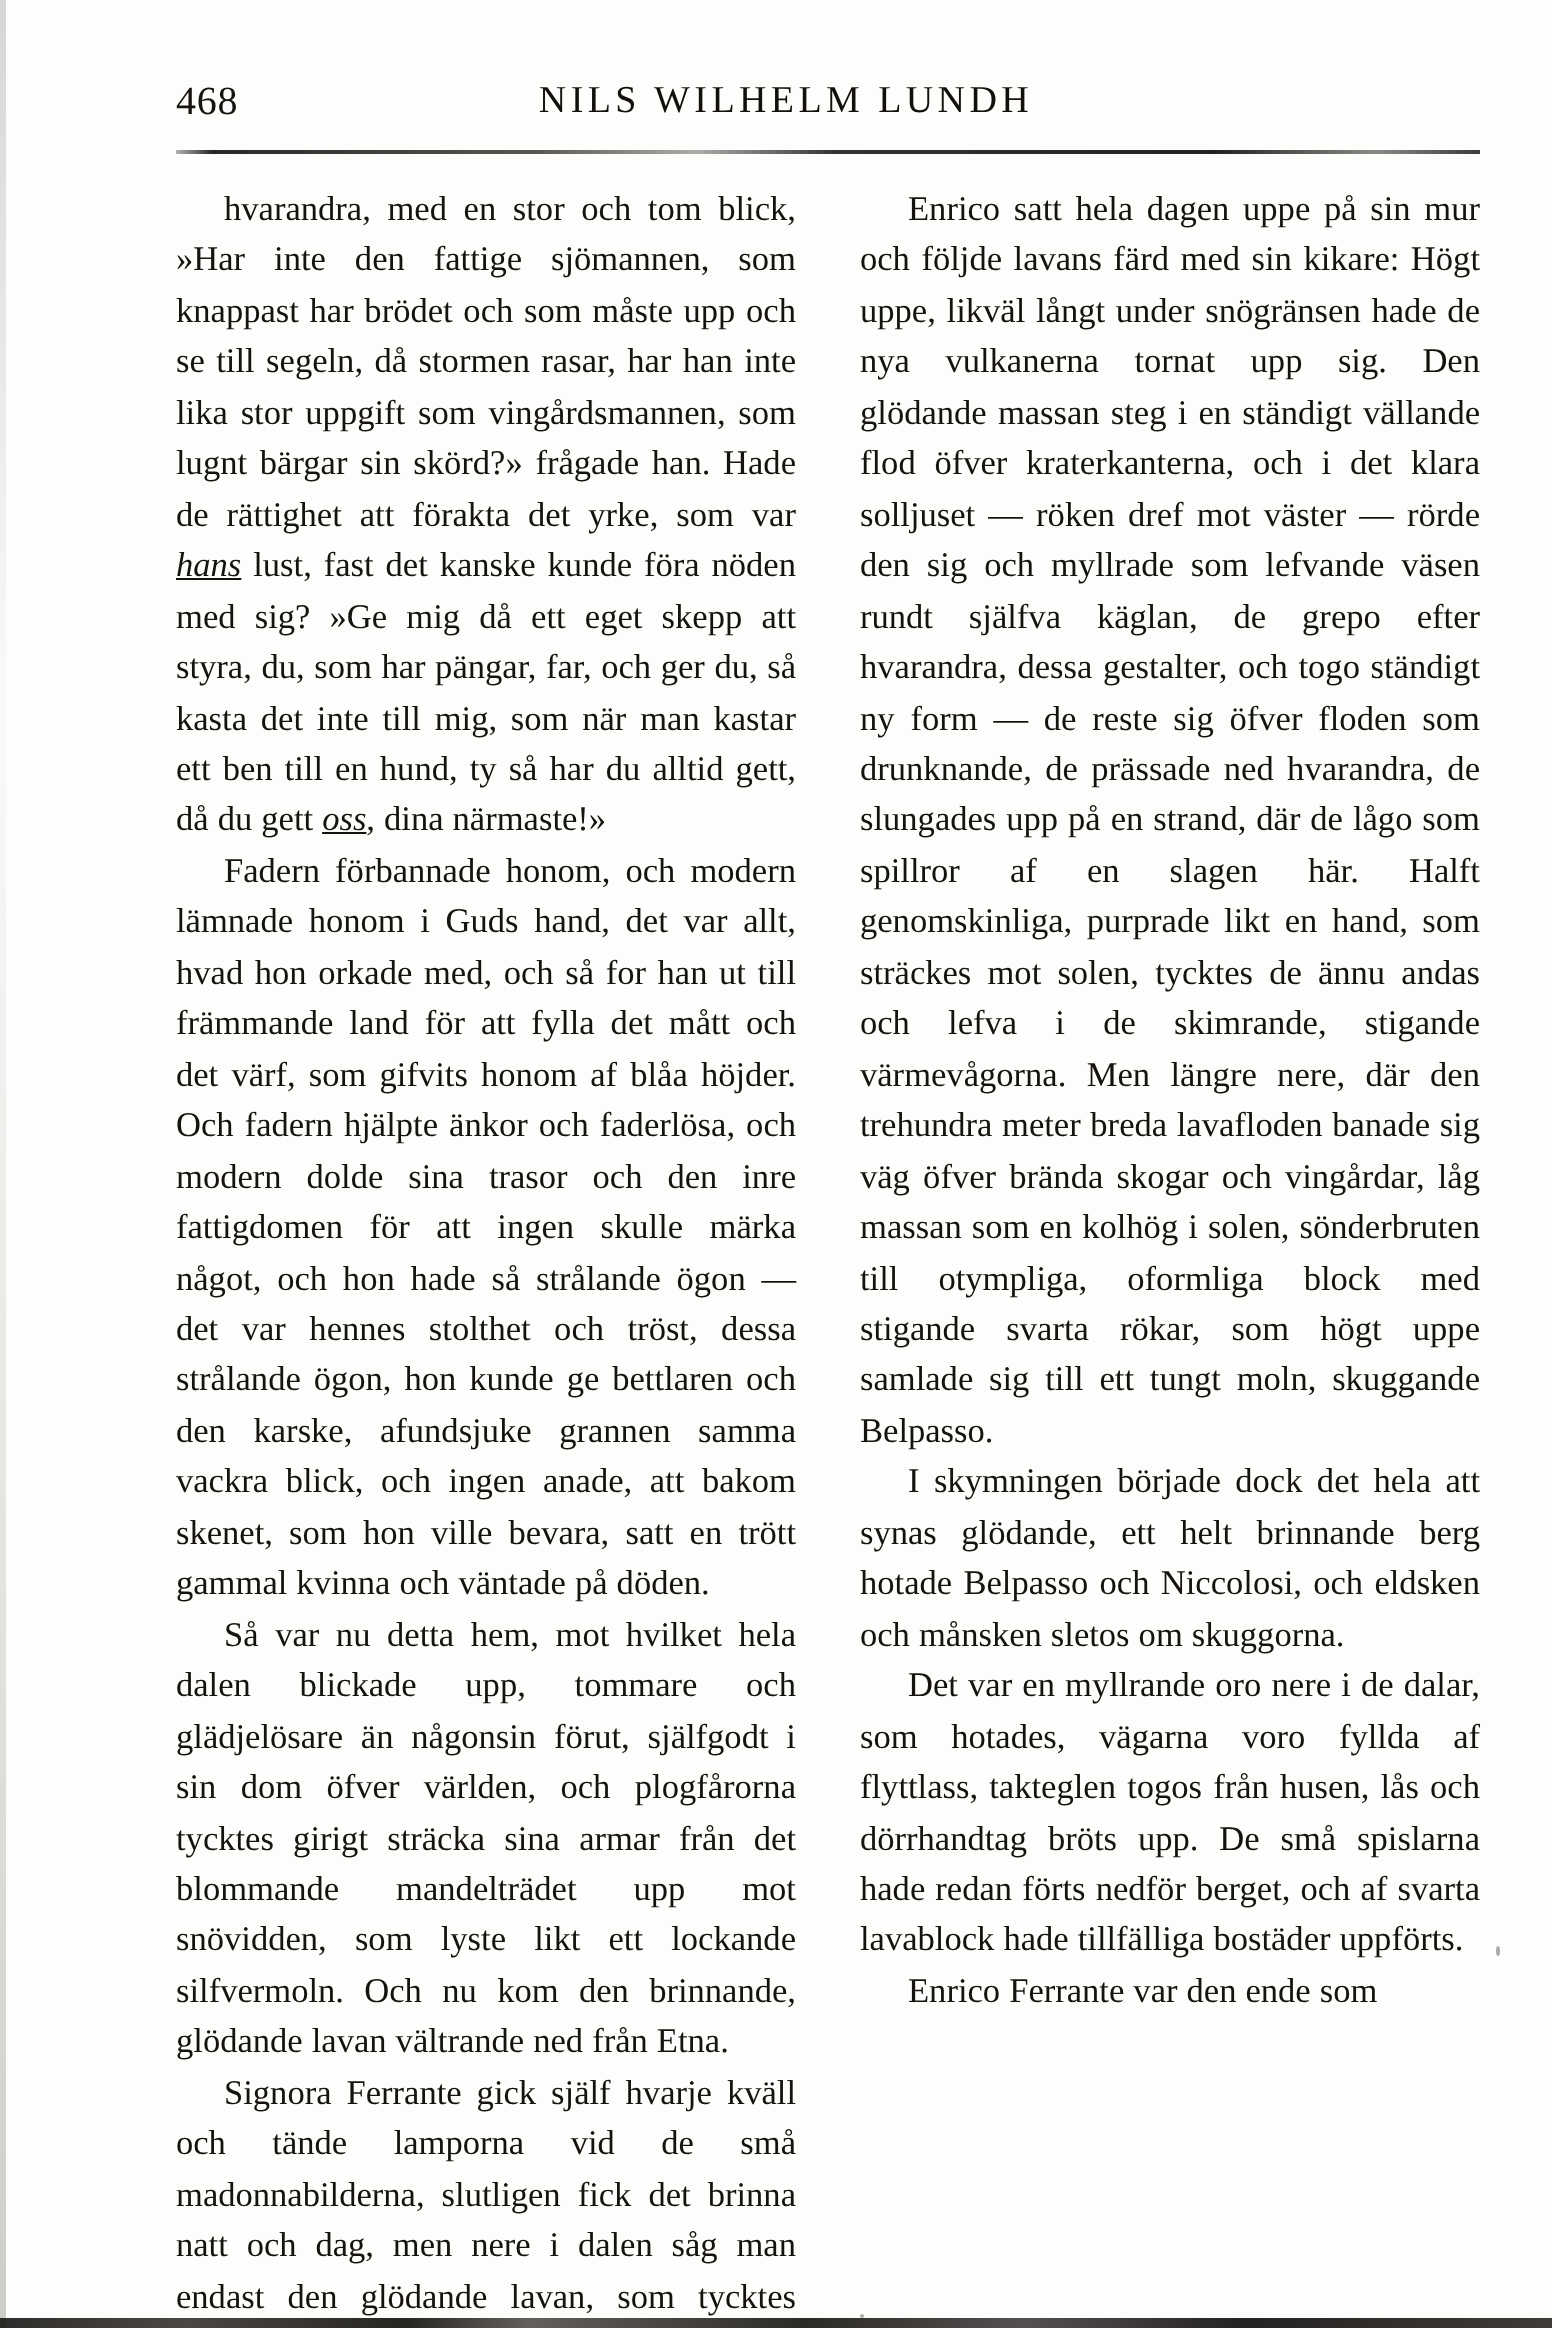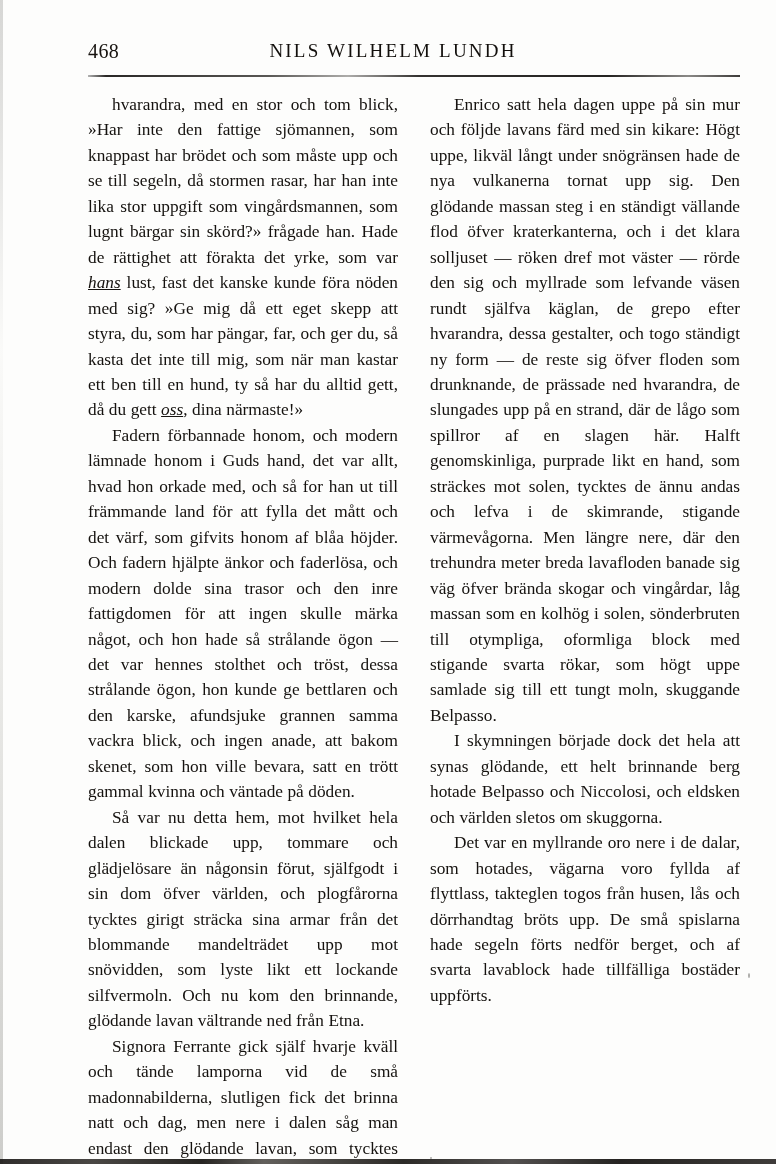--- a/index.html
+++ b/index.html
@@ -137,22 +137,23 @@
 
     <div class="col">
       <p><span>hvarandra, med en stor och tom blick, »Har inte den fattige sjömannen, som knappast har brödet och som måste upp och se till segeln, då stormen rasar, har han inte lika stor uppgift som vingårdsmannen, som lugnt bärgar sin skörd?» frågade han. Hade de rättighet att förakta det yrke, som var </span><i>hans</i><span> lust, fast det kanske kunde föra nöden med sig? »Ge mig då ett eget skepp att styra, du, som har pängar, far, och ger du, så kasta det inte till mig, som när man kastar ett ben till en hund, ty så har du alltid gett, då du gett </span><i>oss</i><span>, dina närmaste!»</span></p>
       <p>Fadern förbannade honom, och modern lämnade honom i Guds hand, det var allt, hvad hon orkade med, och så for han ut till främmande land för att fylla det mått och det värf, som gifvits honom af blåa höjder. Och fadern hjälpte änkor och faderlösa, och modern dolde sina trasor och den inre fattigdomen för att ingen skulle märka något, och hon hade så strålande ögon — det var hennes stolthet och tröst, dessa strålande ögon, hon kunde ge bettlaren och den karske, afundsjuke grannen samma vackra blick, och ingen anade, att bakom skenet, som hon ville bevara, satt en trött gammal kvinna och väntade på döden.</p>
       <p>Så var nu detta hem, mot hvilket hela dalen blickade upp, tommare och glädjelösare än någonsin förut, själfgodt i sin dom öfver världen, och plogfårorna tycktes girigt sträcka sina armar från det blommande mandelträdet upp mot snövidden, som lyste likt ett lockande silfvermoln. Och nu kom den brinnande, glödande lavan vältrande ned från Etna.</p>
       <p>Signora Ferrante gick själf hvarje kväll och tände lamporna vid de små madonnabilderna, slutligen fick det brinna natt och dag, men nere i dalen såg man endast den glödande lavan, som tycktes famna allt däruppe.</p>
     </div>
 
     <div class="col">
       <p>Enrico satt hela dagen uppe på sin mur och följde lavans färd med sin kikare: Högt uppe, likväl långt under snögränsen hade de nya vulkanerna tornat upp sig. Den glödande massan steg i en ständigt vällande flod öfver kraterkanterna, och i det klara solljuset — röken dref mot väster — rörde den sig och myllrade som lefvande väsen rundt själfva käglan, de grepo efter hvarandra, dessa gestalter, och togo ständigt ny form — de reste sig öfver floden som drunknande, de prässade ned hvarandra, de slungades upp på en strand, där de lågo som spillror af en slagen här. Halft genomskinliga, purprade likt en hand, som sträckes mot solen, tycktes de ännu andas och lefva i de skimrande, stigande värmevågorna. Men längre nere, där den trehundra meter breda lavafloden banade sig väg öfver brända skogar och vingårdar, låg massan som en kolhög i solen, sönderbruten till otympliga, oformliga block med stigande svarta rökar, som högt uppe samlade sig till ett tungt moln, skuggande Belpasso.</p>
-      <p>I skymningen började dock det hela att synas glödande, ett helt brinnande berg hotade Belpasso och Niccolosi, och eldsken och världen sletos om skuggorna.</p>
-      <p>Det var en myllrande oro nere i de dalar, som hotades, vägarna voro fyllda af flyttlass, takteglen togos från husen, lås och dörrhandtag bröts upp. De små spislarna hade segeln förts nedför berget, och af svarta lavablock hade tillfälliga bostäder uppförts.</p>
+      <p>I skymningen började dock det hela att synas glödande, ett helt brinnande berg hotade Belpasso och Niccolosi, och eldsken och månsken sletos om skuggorna.</p>
+      <p>Det var en myllrande oro nere i de dalar, som hotades, vägarna voro fyllda af flyttlass, takteglen togos från husen, lås och dörrhandtag bröts upp. De små spislarna hade redan förts nedför berget, och af svarta lavablock hade tillfälliga bostäder uppförts.</p>
+      <p>Enrico Ferrante var den ende som</p>
     </div>
 
   </div>
 
   <span class="speck" style="left:748px;top:973px;width:2px;height:5px;"></span>
   <span class="speck" style="left:430px;top:1157px;width:2px;height:2px;"></span>
 
   <div class="scan-edge-bottom"></div>
 </div>
 

